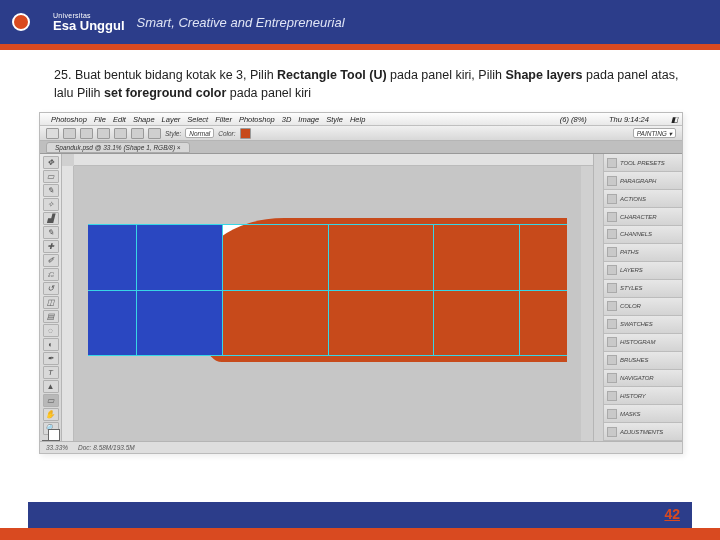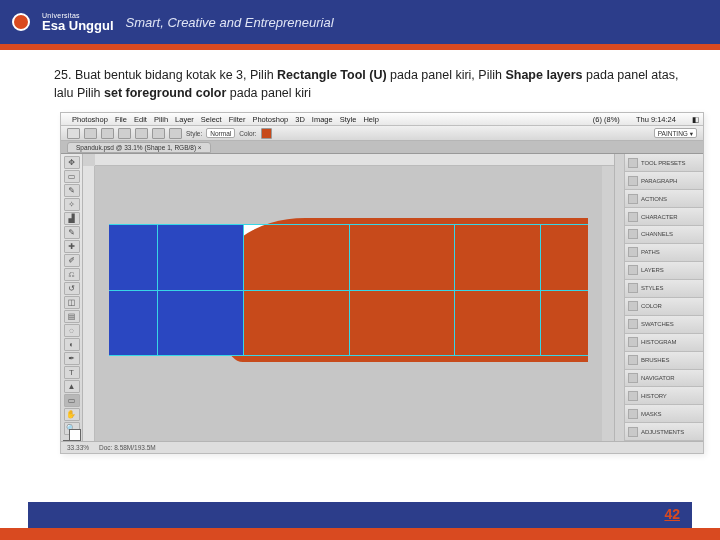--- a/index.html
+++ b/index.html
@@ -1,46 +1,47 @@
 <!DOCTYPE html>
 <html><head>
 <meta charset="utf-8">
 <style>
   * { box-sizing: border-box; margin: 0; padding: 0; }
   body { width: 720px; height: 540px; font-family: Verdana, Arial, sans-serif; background: #fff; position: relative; overflow: hidden; }
 
   
   .hdr { background: #2c3d8a; height: 44px; display: flex; align-items: center; padding: 0 12px; gap: 12px; }
-  .logo { display: flex; align-items: center; gap: 12px; }
+  .logo { display: flex; align-items: center; gap: 23px; }
   .logo-mark { width: 18px; height: 18px; border-radius: 50%; background: #d94a20; border: 2px solid #fff; }
   .logo-text { color: #fff; font-weight: bold; font-size: 13px; line-height: 1; }
   .logo-sub { color: #fff; font-size: 7px; letter-spacing: 0.3px; }
   .tagline { color: #dfe4f5; font-style: italic; font-size: 13px; margin-left: 0; }
   .hdr-under { height: 6px; background: #d94a20; }
 
   
   .instr { padding: 16px 38px 10px 54px; font-size: 12.5px; color: #222; line-height: 1.45; }
   .instr .num { display: inline; }
   .instr b { font-weight: bold; }
 
   
   .shot {
-    margin: 0 60px;
+    margin: 0 39px;
     width: 644px;
     height: 342px;
     border: 1px solid #bbb;
     background: #e6e6e6;
     position: relative;
     font-size: 7px;
     color: #333;
     box-shadow: 2px 2px 6px rgba(0,0,0,.08);
+    font-style: italic;
   }
   .mac-menu { height: 13px; background: linear-gradient(#fdfdfd,#e8e8e8); border-bottom: 1px solid #bfbfbf; display: flex; align-items: center; padding: 0 4px; gap: 7px; }
   .mac-menu span { font-size: 7.5px; color: #222; }
-  .mac-menu .right { margin-left: auto; display: flex; gap: 16px; color: #555; }
+  .mac-menu .right { margin-left: auto; display: flex; gap: 22px; color: #555; }
   .apple { font-size: 9px; }
 
   .opt-bar { height: 15px; background: linear-gradient(#f0f0f0,#d8d8d8); border-bottom: 1px solid #b5b5b5; display: flex; align-items: center; padding: 0 6px; gap: 4px; }
   .opt-ic { width: 13px; height: 11px; background: #cfcfcf; border: 1px solid #999; border-radius: 1px; }
   .opt-ic.rect { background: #ddd; }
   .opt-sel { font-size: 6.5px; padding: 0 3px; height: 10px; line-height: 10px; background: #fff; border: 1px solid #aaa; border-radius: 2px; }
   .opt-ic.sw { background: #c74a1b; width: 11px; }
   .opt-bar .lbl { font-size: 6.5px; color: #444; }
   .opt-right { margin-left: auto; display: flex; gap: 3px; }
 
@@ -103,21 +104,21 @@
   <span class="num">25.</span>
   <span>Buat bentuk bidang kotak ke 3, Pilih </span><b>Rectangle Tool (U)</b><span> pada panel kiri, Pilih </span><b>Shape layers</b><span> pada panel atas, lalu Pilih </span><b>set foreground color</b><span> pada panel kiri</span>
 </div>
 
 <div class="shot">
   <div class="mac-menu">
     <span class="apple"></span>
     <span>Photoshop</span>
     <span>File</span>
     <span>Edit</span>
-    <span>Pilih</span>
+    <span>Shape</span>
     <span>Layer</span>
     <span>Select</span>
     <span>Filter</span>
     <span>Photoshop</span>
     <span>3D</span>
     <span>Image</span>
     <span>Style</span>
     <span>Help</span>
     <div class="right">
       <span>(6) (8%)</span>

